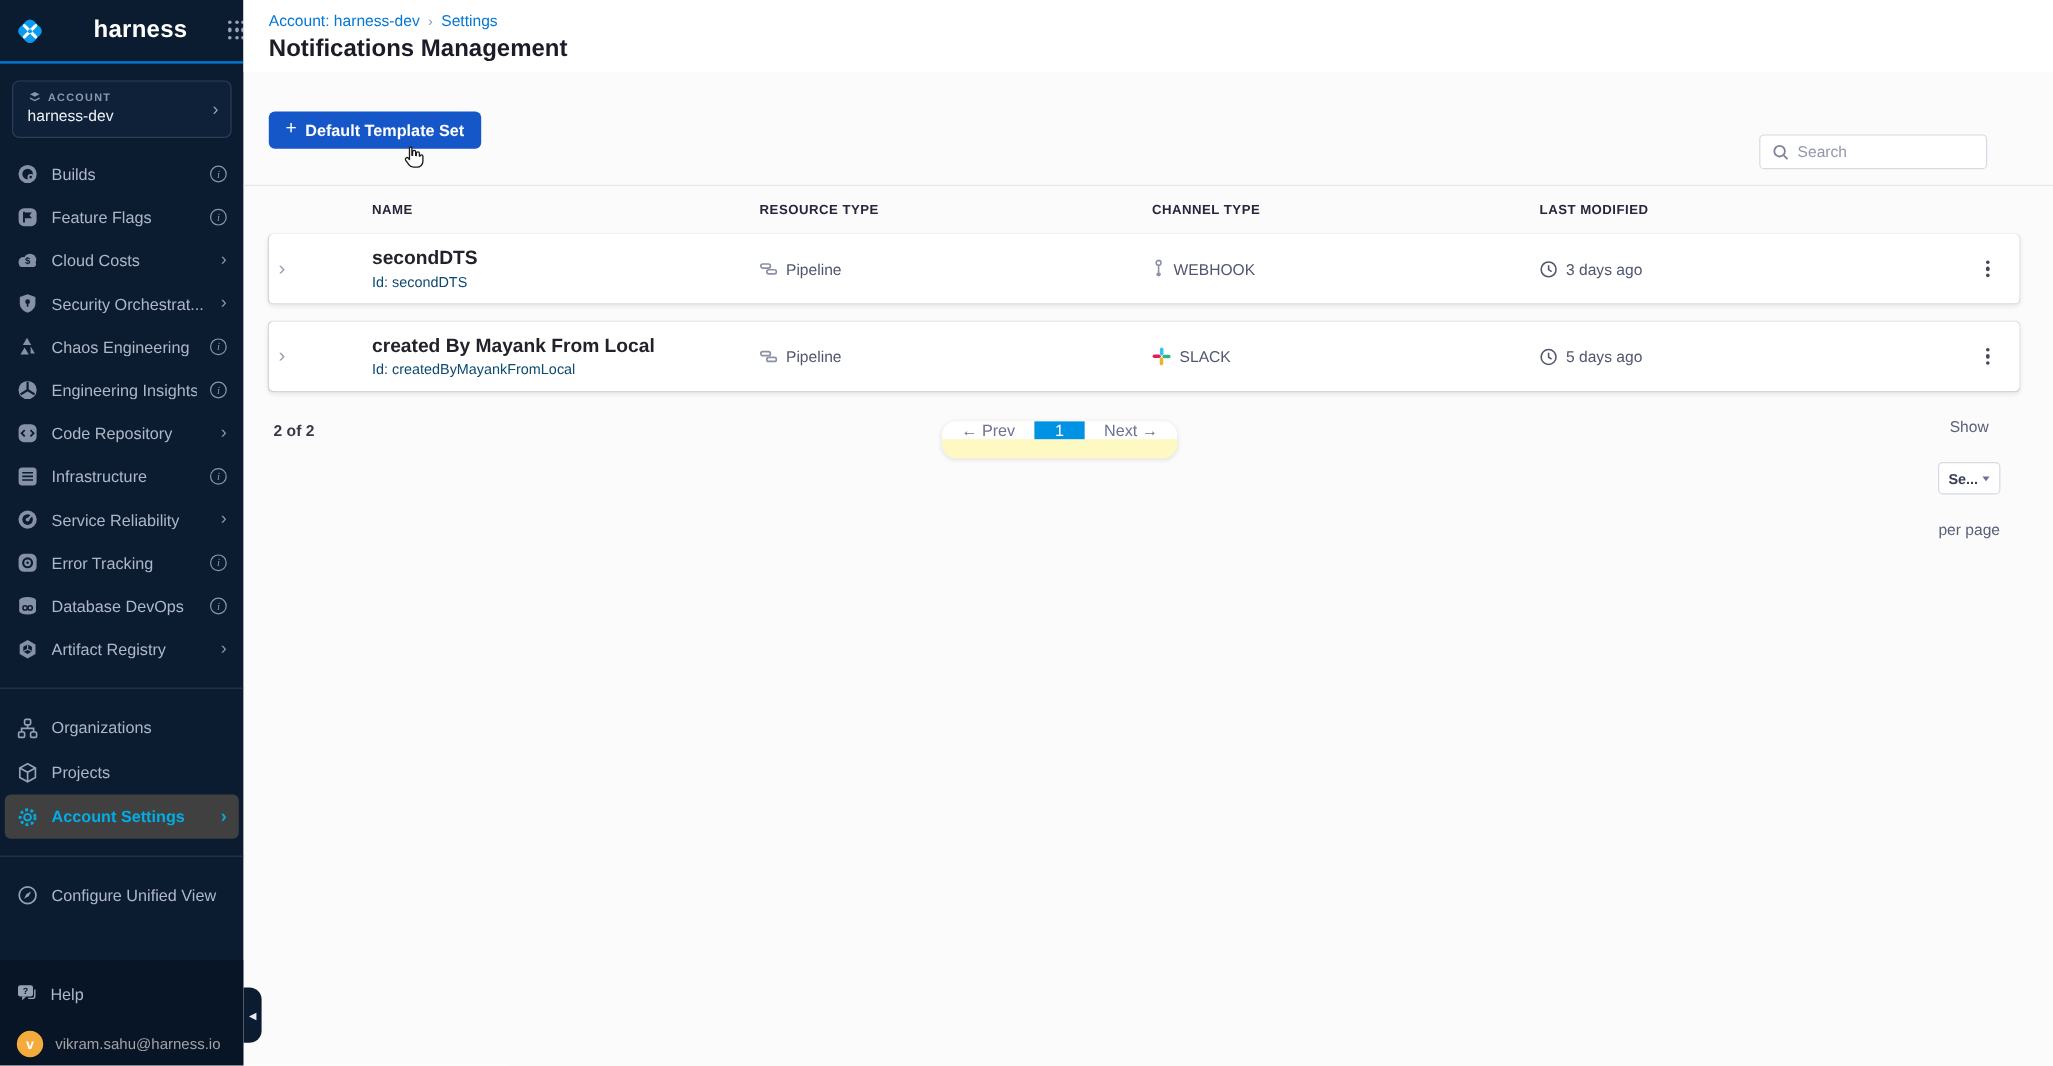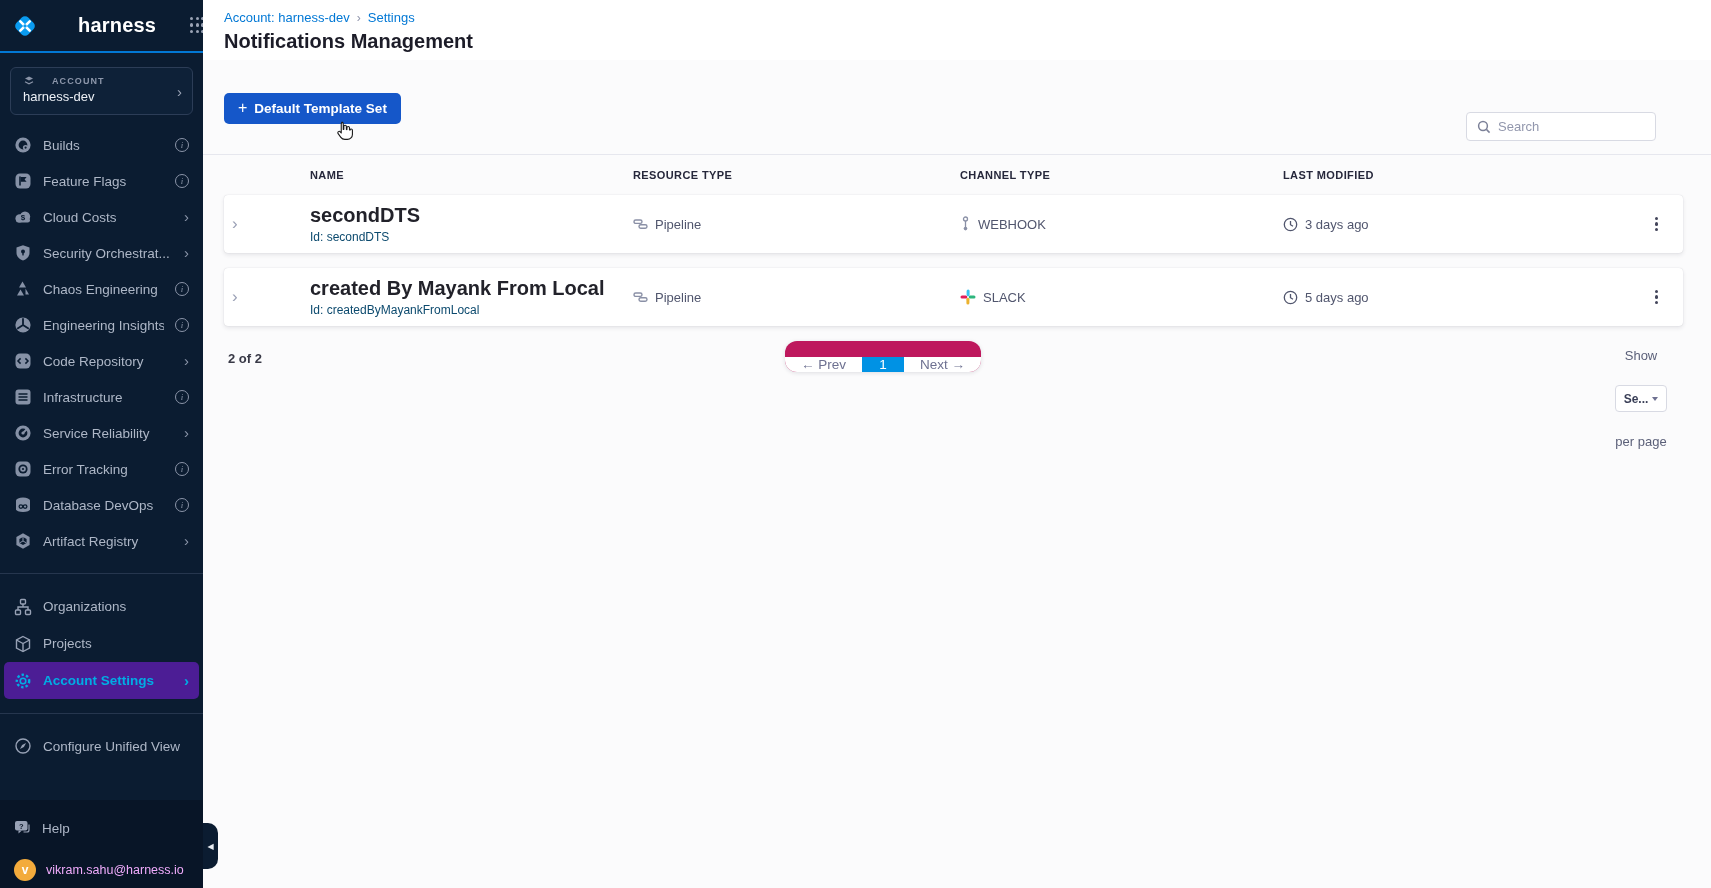--- a/index.html
+++ b/index.html
@@ -9,43 +9,43 @@
 
   
   .sidebar { position:relative; width:203px; min-width:203px; height:100%; background:#0b1c31; color:#aeb7c7; }
   .logo-row { display:flex; align-items:center; height:53px; padding:0 14px 0 12px; border-bottom:2px solid #0278d5;gap:34px; }
   .logo-row .logo-text { color:#fff; font-size:20px; font-weight:700; margin-left:6px; letter-spacing:.2px; flex:1; }
   .grid-icon { width:18px; height:18px; display:grid; grid-template-columns:repeat(3,1fr); gap:2.5px; cursor:pointer; }
   .grid-icon i { width:3.2px; height:3.2px; border-radius:50%; background:#9aa3b5; }
 
   .account-card { margin:14px 10px 0 10px; height:48px; border:1px solid #2c3d57; border-radius:6px; background:#0e2138;
     padding:7px 10px 0 12px; position:relative; cursor:pointer; }
-  .acct-top { display:flex; align-items:center; gap:17px; }
+  .acct-top { display:flex; align-items:center; gap:5px; }
   .acct-label { font-size:9px; letter-spacing:1.1px; color:#8d97ab; font-weight:700; }
   .acct-name { font-size:13px; color:#ecf0f6; margin-top:3px; }
   .acct-chev { position:absolute; right:10px; top:15px; color:#9aa3b5; font-size:15px; }
 
   .nav { margin-top:12px; }
   .nav-item { display:flex; align-items:center; height:36px; padding:0 14px 0 14px; gap:11px; font-size:13.5px; cursor:pointer; }
   .nav-item .lbl { flex:1; white-space:nowrap; overflow:hidden; }
   .acc-info { width:14px; height:14px; border:1px solid #8b95a9; border-radius:50%; font-size:9px; line-height:12px;
     text-align:center; color:#8b95a9; font-family:"Liberation Serif",serif; font-style:italic; }
   .acc-chev { color:#8b95a9; font-size:15px; line-height:14px; }
   .sb-divider { height:1px; background:#26364e; margin:14px 0; }
 
   .nav2 .nav-item { height:37px; }
-  .nav-item.active { background:#4c1d95; border-radius:5px; margin:0 4px; padding:0 10px; color:#00ade4; font-weight:700; }
+  .nav-item.active { background:#404040; border-radius:5px; margin:0 4px; padding:0 10px; color:#00ade4; font-weight:700; }
   .nav-item.active .acc-chev { color:#00ade4; }
 
   .bottom-zone { position:absolute; left:0; right:0; bottom:0; height:88px; background:#081527; padding-top:14px; }
   .bz-row { display:flex; align-items:center; gap:10px; padding:0 14px; height:28px; font-size:13.5px; cursor:pointer; }
   .user-row { margin-top:14px; }
   .avatar { width:22px; height:22px; border-radius:50%; background:#f3ab3c; color:#fff; font-size:12px; font-weight:700;
     display:flex; align-items:center; justify-content:center; }
-  .user-email { font-size:12.5px; color:#f0abfc; }
+  .user-email { font-size:12.5px; color:#a3a3a3; }
 
   .collapse-handle { position:absolute; left:203px; top:823px; width:15px; height:46px; background:#0b1c31;
     border-radius:0 10px 10px 0; display:flex; align-items:center; justify-content:center; cursor:pointer; z-index:5; }
   .collapse-handle span { color:#e8ecf2; font-size:8px; }
 
   
   .main { position:relative; flex:1; height:100%; background:#fbfbfc; }
   .page-header { background:#fff; padding:10px 0 0 21px; height:60px; }
   .breadcrumb { display:flex; align-items:center; gap:7px; font-size:13px; }
   .breadcrumb a { color:#0278d5; text-decoration:none; cursor:pointer; }
@@ -66,30 +66,30 @@
   .search-box input { border:none; outline:none; width:100%; font-size:13px; color:#3d4254; font-family:inherit; background:transparent; }
   .search-box input::placeholder { color:#9297ad; }
 
   .table-zone { margin-top:13px; border-top:1px solid #e6e7ee; padding:0 28px 0 21px; }
   .tgrid { display:grid; grid-template-columns:86px 323px 327px 323px 1fr 53px; align-items:center; }
   .thead { height:40px; }
   .thead .th { font-size:11px; font-weight:700; color:#26273b; letter-spacing:.4px; }
   .trow { background:#fff; border-radius:4px; height:58px; margin-bottom:15px;
     box-shadow:0 2px 4px rgba(40,41,61,.10), 0 0 1px rgba(40,41,61,.20); cursor:pointer; }
   .expander { color:#9aa0b5; font-size:17px; padding-left:8px; cursor:pointer; }
-  .cell-name .nm { font-size:20px; font-weight:700; color:#22222a; }
+  .cell-name .nm { font-size:16px; font-weight:700; color:#22222a; }
   .cell-name .id { font-size:12px; color:#0c4a6e; margin-top:3px; }
   .cell-mid { display:flex; align-items:center; gap:7px; font-size:13px; color:#51566e; }
   .menu-dots { display:flex; flex-direction:column; gap:2.5px; align-items:center; cursor:pointer; padding:6px; }
   .menu-dots i { width:3.2px; height:3.2px; border-radius:50%; background:#43455a; }
 
   .pager { position:relative; height:40px; margin-top:12px; }
   .pager-count { position:absolute; left:25px; top:10px; font-size:13px; font-weight:700; color:#383946; }
-  .pager-pill { position:absolute; left:582px; top:0; width:196px; height:31px; background:#be185d; border-radius:12px;
-    box-shadow:0 1px 4px rgba(40,41,61,.14); display:flex; align-items:flex-end; overflow:hidden; }
+  .pager-pill { position:absolute; left:582px; top:10px; width:196px; height:31px; background:#fef9c3; border-radius:12px;
+    box-shadow:0 1px 4px rgba(40,41,61,.14); display:flex; align-items:flex-start; overflow:hidden; }
   .pg-btn { flex:1; display:flex; align-items:center; justify-content:center; gap:5px; font-size:13.5px; color:#6e7191; cursor:pointer; background:#fff; border:none; font-family:inherit; }
   .pg-page { width:42px; background:#0092e4; color:#fff; font-size:13.5px; display:flex; align-items:center; justify-content:center; cursor:pointer; }
   .pager-right { position:absolute; right:44px; top:7px; display:flex; align-items:center; gap:22px; font-size:13px; color:#5a5f78;flex-direction:column; }
   .size-select { width:52px; height:27px; border:1px solid #d8dae3; border-radius:4px; background:#fff; display:flex;
     align-items:center; justify-content:center; gap:4px; font-size:12px; font-weight:700; color:#3a3f57; cursor:pointer; }
   .caret { width:0; height:0; border-left:3.5px solid transparent; border-right:3.5px solid transparent; border-top:4px solid #6e7191; }
 
   .cursor { position:absolute; left:334px; top:120px; z-index:50; pointer-events:none; }
   svg { display:block; }
 </style>

